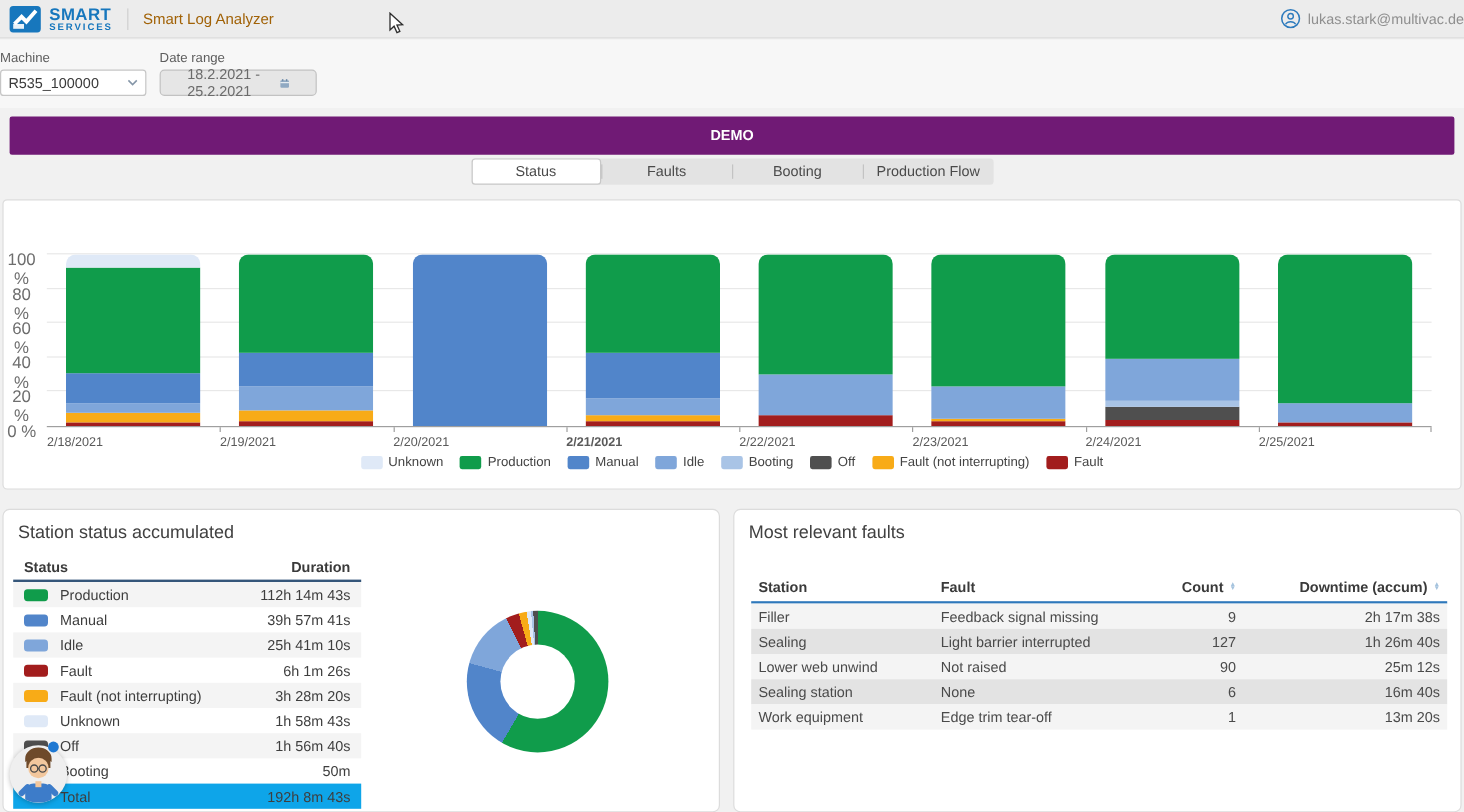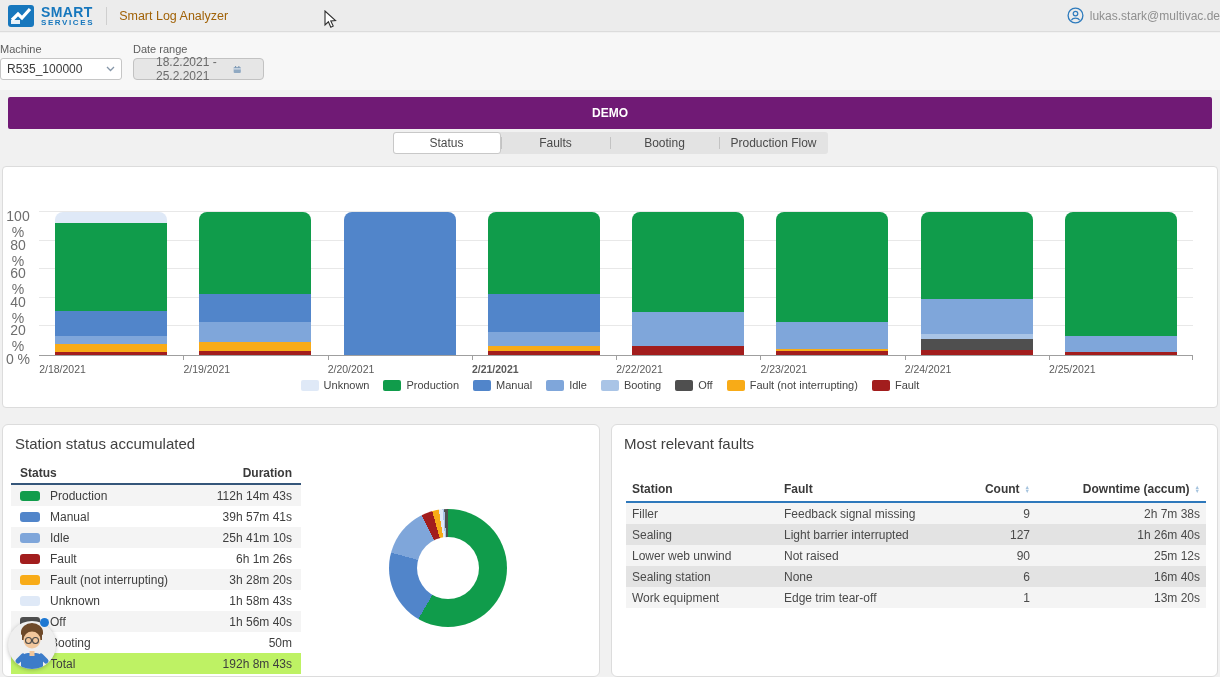--- a/index.html
+++ b/index.html
@@ -68,21 +68,21 @@
   .legend-swatch { width:18px; height:11px; border-radius:2px; }
 
   
   #acc-panel { left:2px; top:424px; width:598px; height:253px; border-radius:6px; }
   #acc-table { position:absolute; left:8px; top:38px; width:290px; font-size:12px; }
   .acc-header { display:flex; justify-content:space-between; font-weight:bold; color:#3a3a3a;
     height:22px; align-items:center; padding:0 9px 0 9px; border-bottom:2px solid #35567a; }
   .acc-row { display:flex; align-items:center; height:21px; padding:0 9px; color:#3e3e3e; }
   .acc-row .sw { width:20px; height:10px; border-radius:3px; margin-right:10px; }
   .acc-row .dur { margin-left:auto; }
-  .acc-row.total { background:#bef264; }
+  .acc-row.total { background:#0ea5e9; }
   .acc-row.total .sw { visibility:hidden; }
 
   
   #donut { position:absolute; left:386px; top:84px; width:118px; height:118px; border-radius:50%; }
   #donut::after { content:""; position:absolute; left:28px; top:28px; width:62px; height:62px;
     border-radius:50%; background:#fff; }
 
   
   #avatar { position:absolute; left:5px; top:196px; width:48px; height:48px; border-radius:50%;
     background:#efefef; box-shadow:0 1px 4px rgba(0,0,0,.25); overflow:hidden; }
@@ -380,21 +380,21 @@
               <span>▲</span>
               <span>▼</span>
             </span>
         </div>
       </div>
       <div id="faults-rows">
           <div class="f-grid f-row" style="background: rgb(244, 244, 244);">
             <div>Filler</div>
             <div>Feedback signal missing</div>
             <div class="right">9</div>
-            <div class="right">2h 7m 38s</div>
+            <div class="right">2h 17m 38s</div>
           </div>
           <div class="f-grid f-row" style="background: rgb(227, 227, 227);">
             <div>Sealing</div>
             <div>Light barrier interrupted</div>
             <div class="right">127</div>
             <div class="right">1h 26m 40s</div>
           </div>
           <div class="f-grid f-row" style="background: rgb(244, 244, 244);">
             <div>Lower web unwind</div>
             <div>Not raised</div>

